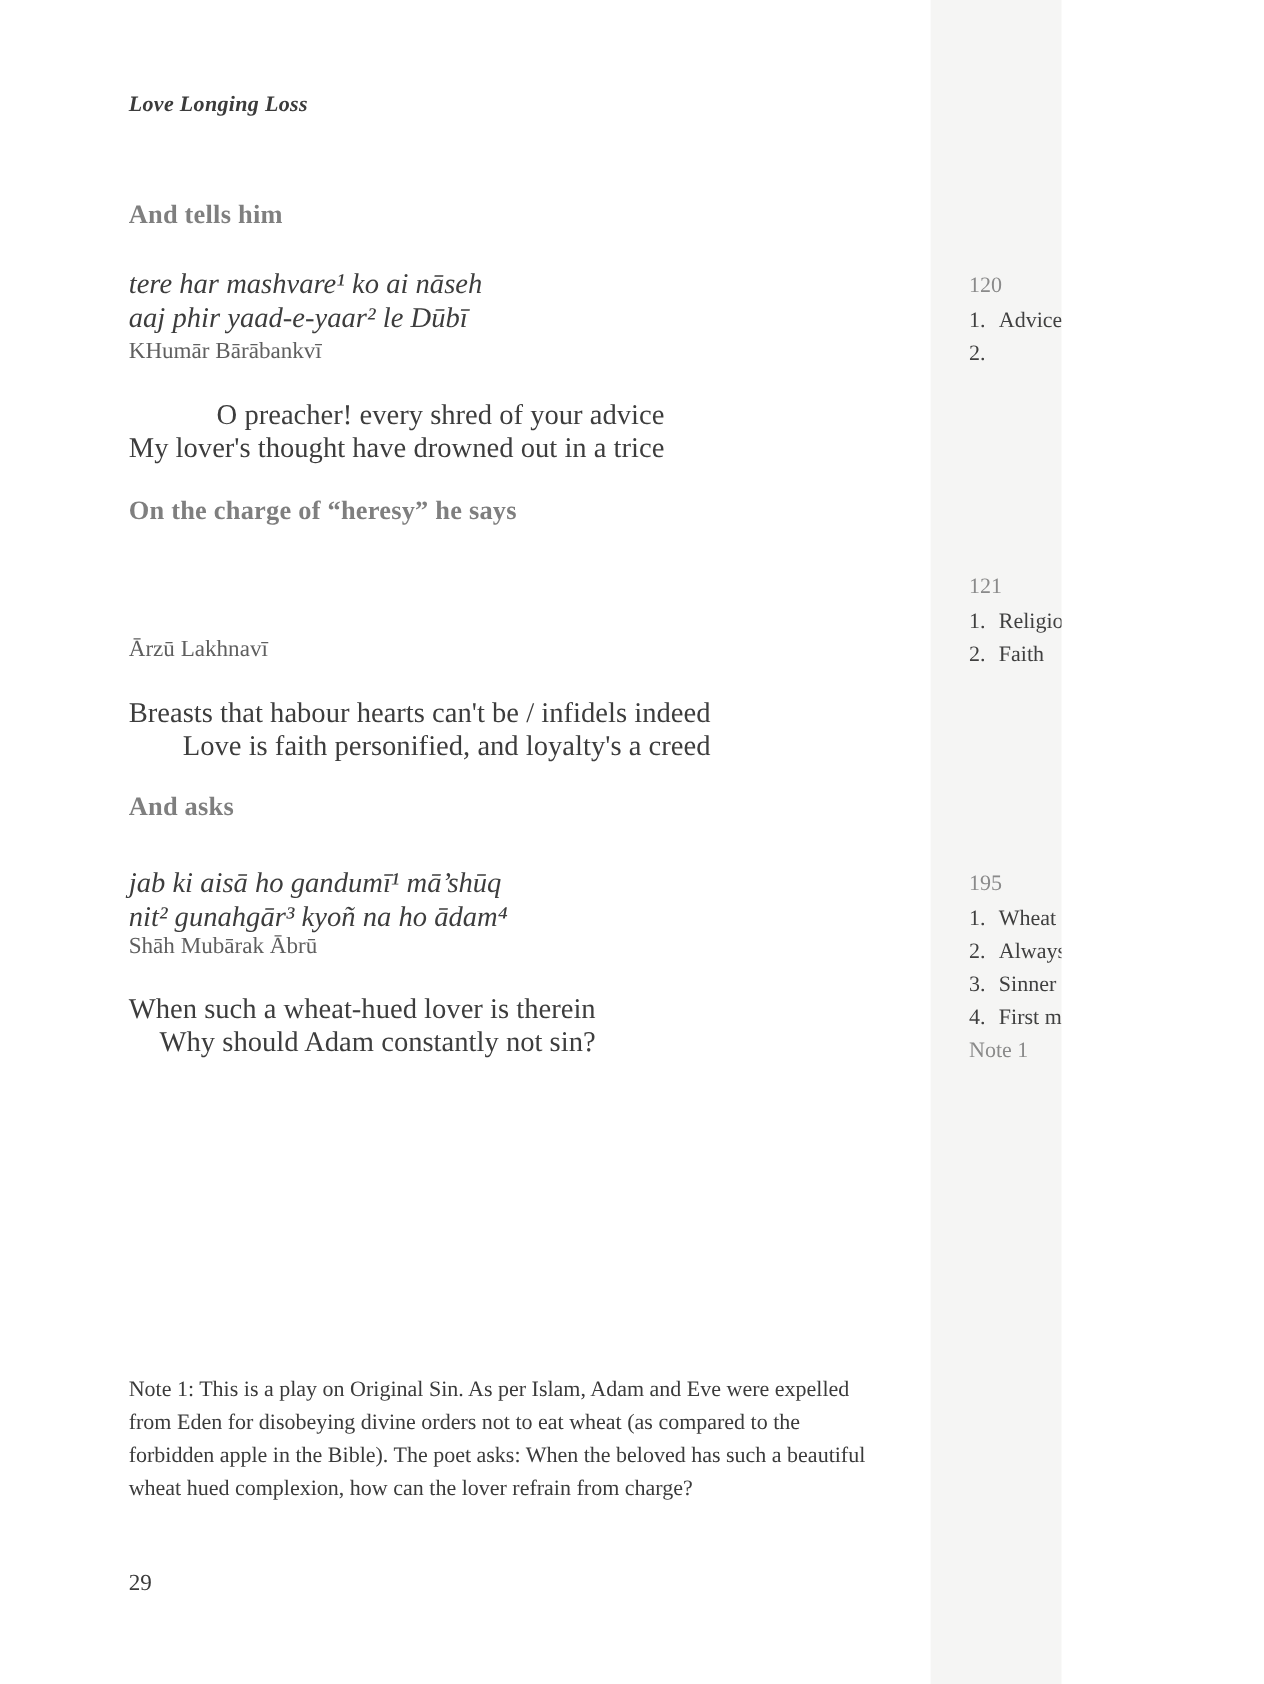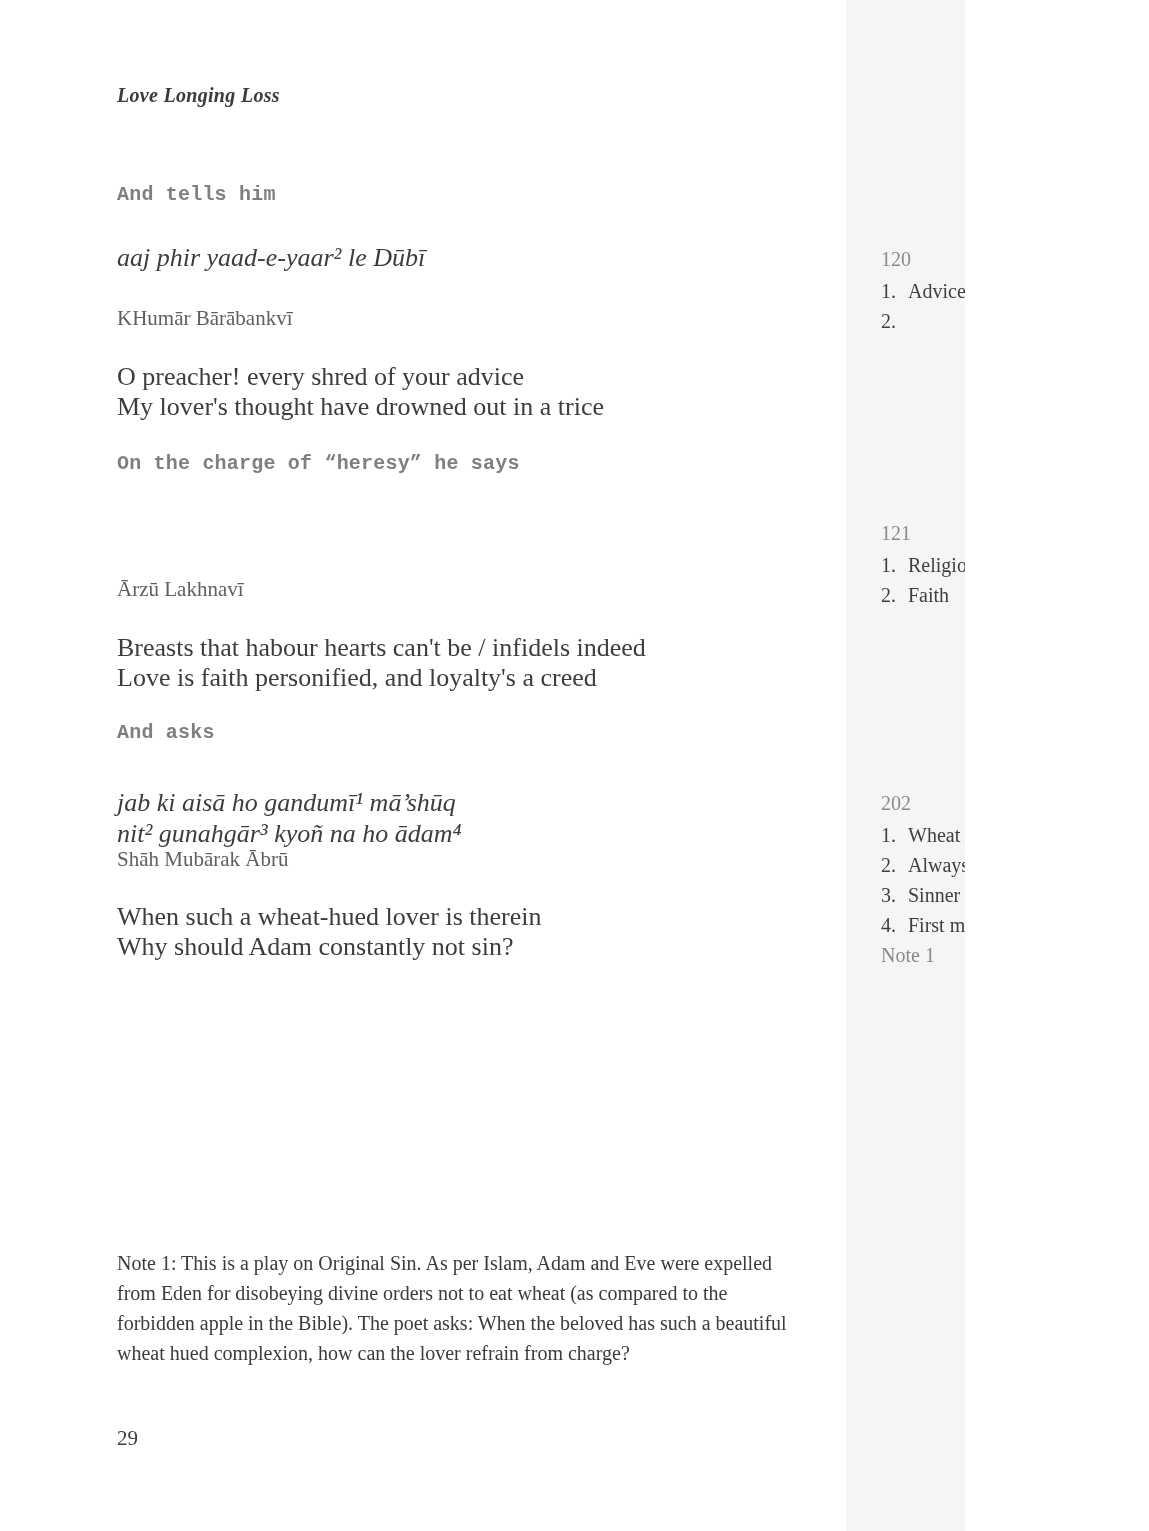--- a/index.html
+++ b/index.html
@@ -22,42 +22,41 @@
 
   .running-head {
     top: 84px;
     font-size: 20px;
     font-weight: bold;
     font-style: italic;
     color: #3b3b3b;
     letter-spacing: 0.3px;
   }
   .section-heading {
-    font-size: 20px;
+    font-size: 24px;
     font-weight: bold;
     color: var(--heading, #7f7f7f);
     letter-spacing: 0.2px;
-    font-family: Liberation Mono, monospace;
   }
   .h0 { top: 183px; }
   .h1 { top: 452px; }
   .h2 { top: 721px; }
 
   .couplet { font-style: italic; font-size: 26px; color: #3d3d3d; }
   .couplet .line { line-height: 31px; white-space: nowrap; }
   .c0 { top: 242px; }
   .c1 { top: 517px; }
   .c2 { top: 787px; }
 
   .poet { font-size: 21px; color: #5f5f5f; }
   .p0 { top: 306px; }
   .p1 { top: 577px; }
   .p2 { top: 847px; }
 
-  .translation { font-size: 26px; color: #3d3d3d; }
+  .translation { font-size: 26px; color: #3d3d3d; text-align: right; }
   .translation .line { line-height: 30px; white-space: nowrap; }
   .t0 { top: 362px; }
   .t1 { top: 633px; }
   .t2 { top: 902px; }
 
   .margin-block {
     position: absolute;
     left: 881px;
     width: 150px;
     font-size: 20px;
@@ -90,20 +89,21 @@
 <body>
 
 <div class="page" style="--heading: #7f7f7f; --body: #3d3d3d; --sidebar: #f5f5f4;">
 
   <div class="sidebar"></div>
 
   <div class="abs running-head">Love Longing Loss</div>
 
   <div class="abs section-heading h0">And tells him</div>
   <div class="abs couplet c0">
+    <div class="line">tere har mashvare¹ ko ai nāseh</div>
     <div class="line">aaj phir yaad-e-yaar² le Dūbī</div>
   </div>
   <div class="abs poet p0">KHumār Bārābankvī</div>
   <div class="abs translation t0">
     <div class="line">O preacher! every shred of your advice</div>
     <div class="line">My lover's thought have drowned out in a trice</div>
   </div>
   <div class="margin-block m0">
     <div class="margin-number">120</div>
     <div class="gloss">
@@ -137,21 +137,21 @@
   <div class="abs couplet c2">
     <div class="line">jab ki aisā ho gandumī¹ mā’shūq</div>
     <div class="line">nit² gunahgār³ kyoñ na ho ādam⁴</div>
   </div>
   <div class="abs poet p2">Shāh Mubārak Ābrū</div>
   <div class="abs translation t2">
     <div class="line">When such a wheat-hued lover is therein</div>
     <div class="line">Why should Adam constantly not sin?</div>
   </div>
   <div class="margin-block m2">
-    <div class="margin-number">202</div>
+    <div class="margin-number">195</div>
     <div class="gloss">
       <span class="gloss-n">1.</span>
       <span class="gloss-text">Wheat like</span>
     </div>
     <div class="gloss">
       <span class="gloss-n">2.</span>
       <span class="gloss-text">Always</span>
     </div>
     <div class="gloss">
       <span class="gloss-n">3.</span>

